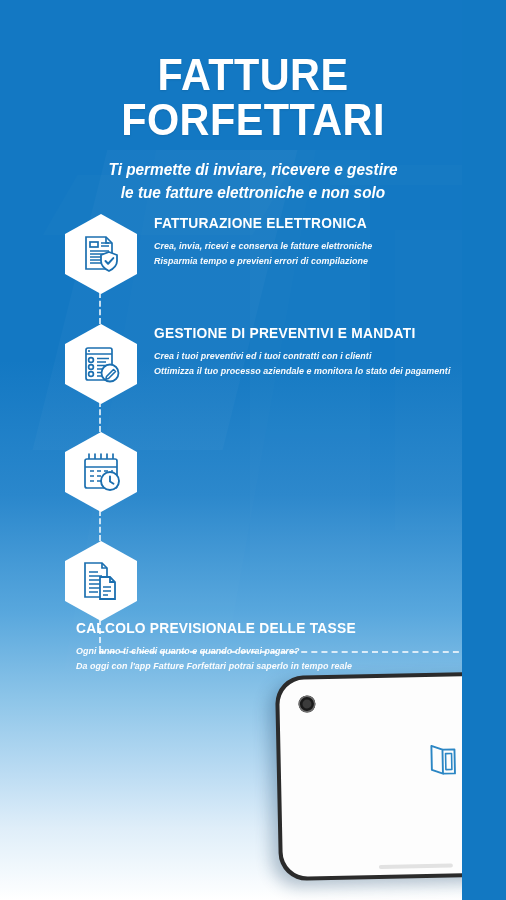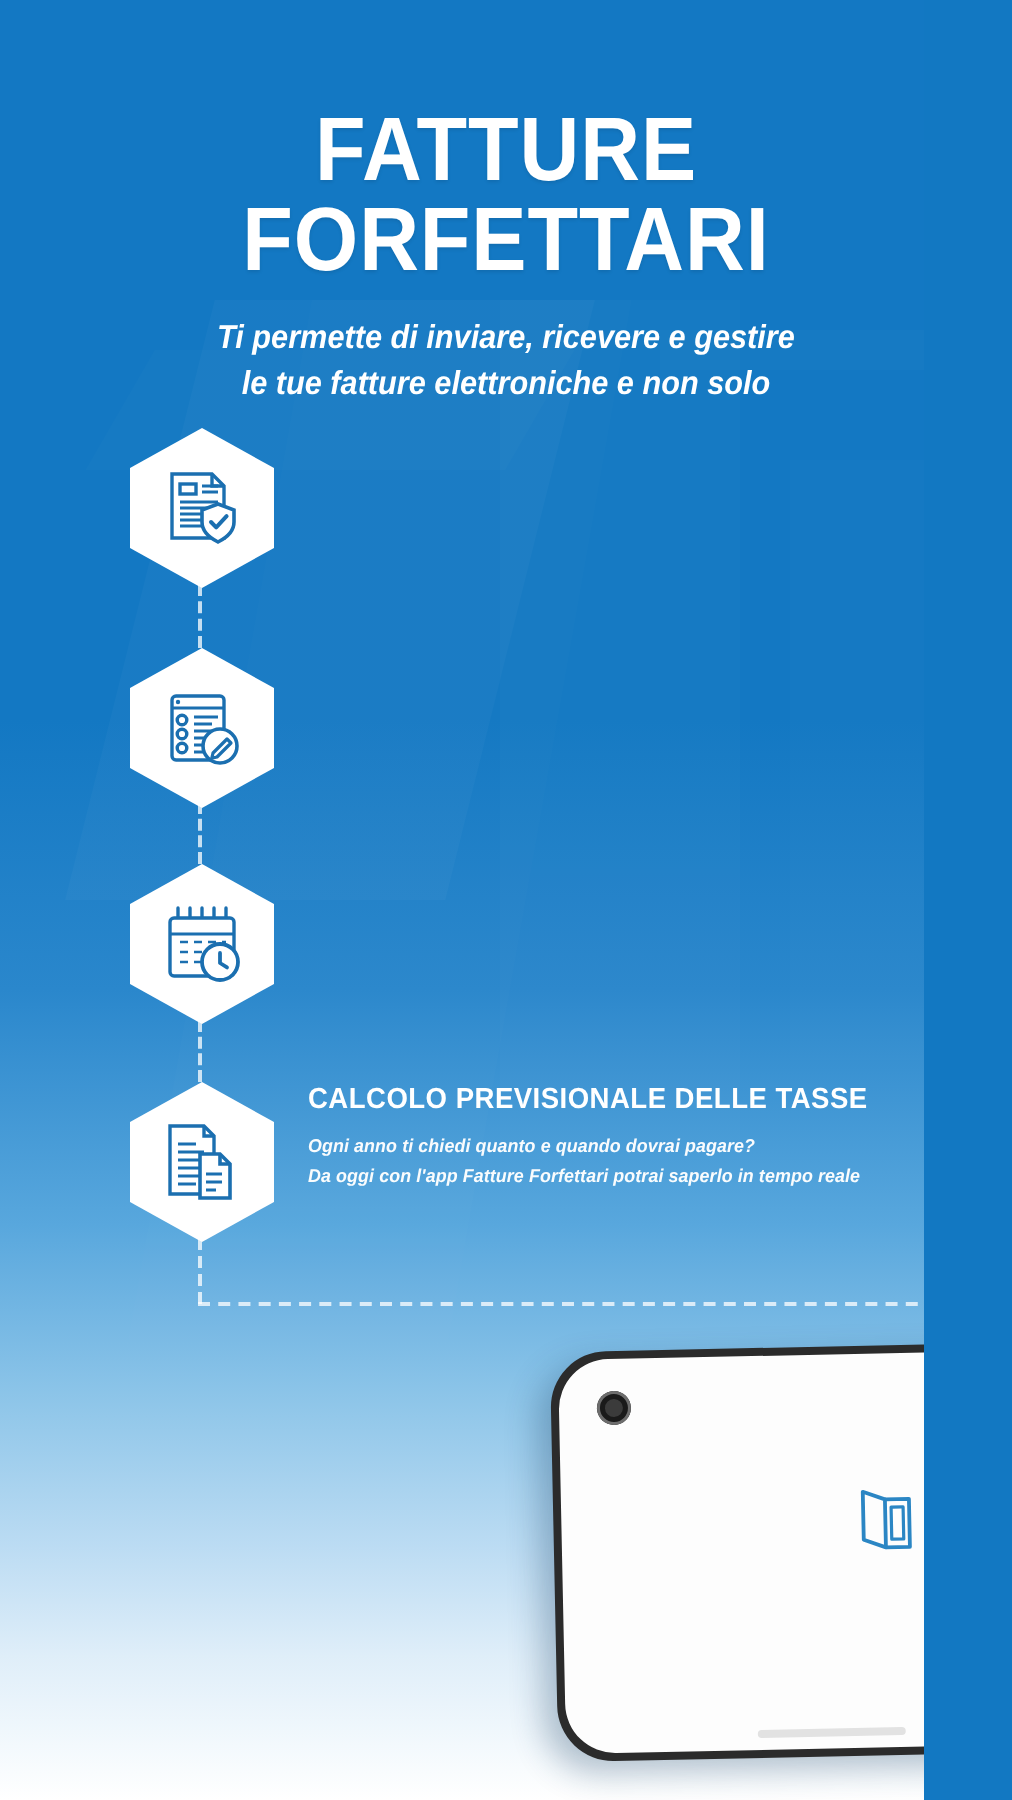--- a/index.html
+++ b/index.html
@@ -52,21 +52,21 @@
   .sub{
     margin:0;padding-top:16px;
     font-size:16.5px;line-height:1.42;color:#ffffff;
     font-style:italic;font-weight:600;
     transform:scaleX(.93);transform-origin:center;
   }
   .sub b{font-weight:bold;}
 
   
   .feat{position:absolute;left:62px;width:430px;display:flex;align-items:flex-start;}
-  .f1{top:212px;} .f2{top:322px;} .f3{top:430px;} .f4{top:539px;}
+  .f1{top:212px;} .f2{top:322px;} .f3{top:430px;} .f4{top:539px;flex-direction:column;}
 
   .hexwrap{position:relative;width:78px;height:84px;flex:0 0 78px;}
   .hex{
     position:absolute;left:3px;top:2px;width:72px;height:80px;
     background:#ffffff;
     clip-path:polygon(50% 0%,100% 25%,100% 75%,50% 100%,0% 75%,0% 25%);
     display:flex;align-items:center;justify-content:center;
     box-shadow:0 1px 3px rgba(0,0,0,.10);
   }
   .hex svg{display:block;}
@@ -172,20 +172,27 @@
               <path d="M22 11 h8 M22 14 h8" stroke-width="1.5"></path>
               <path d="M11 19 h19 M11 22 h19 M11 25 h19 M11 28 h19 M11 31 h19" stroke-width="1.4"></path>
             </g>
             <g>
               <path d="M30 20 l8 3 v6 c0 5-4 8-8 10-4-2-8-5-8-10 v-6 z" fill="#ffffff" stroke="#1b6fb0" stroke-width="1.8"></path>
               <path d="M26.5 29 l2.6 2.7 5.2-5.6" fill="none" stroke="#1b6fb0" stroke-width="2" stroke-linecap="round" stroke-linejoin="round"></path>
             </g>
           </svg>
         </span>
       </div>
+    </div>
+    <div class="ftext">
+      <h2 class="fh">FATTURAZIONE ELETTRONICA</h2>
+      <p class="fl">
+        <span>Crea, invia, ricevi e conserva le fatture elettroniche</span><br>
+        <span>Risparmia tempo e previeni errori di compilazione</span>
+      </p>
     </div>
   </div>
 
   <div class="feat f2">
     <div class="hexwrap">
       <div class="hex">
         <span>
           <svg width="44" height="44" viewBox="0 0 44 44">
             <g fill="none" stroke="#1b6fb0" stroke-width="1.7">
               <rect x="7" y="6" width="26" height="32" rx="2" fill="#fff"></rect>
@@ -199,20 +206,27 @@
               <circle cx="10" cy="9" r="1.1" fill="#1b6fb0" stroke="none"></circle>
             </g>
             <g>
               <circle cx="31" cy="31" r="8.5" fill="#ffffff" stroke="#1b6fb0" stroke-width="1.8"></circle>
               <path d="M27.5 34.5 l7-7 2 2 -7 7 -2.6 .6 z" fill="#ffffff" stroke="#1b6fb0" stroke-width="1.6" stroke-linejoin="round"></path>
             </g>
           </svg>
         </span>
       </div>
     </div>
+    <div class="ftext">
+      <h2 class="fh">GESTIONE DI PREVENTIVI E MANDATI</h2>
+      <p class="fl">
+        <span>Crea i tuoi preventivi ed i tuoi contratti con i clienti</span><br>
+        <span>Ottimizza il tuo processo aziendale e monitora lo stato dei pagamenti</span>
+      </p>
+    </div>
   </div>
 
   <div class="feat f3">
     <div class="hexwrap">
       <div class="hex">
         <span>
           <svg width="44" height="44" viewBox="0 0 44 44">
             <g fill="none" stroke="#1b6fb0" stroke-width="1.7">
               <path d="M10 4 v5 M16 4 v5 M22 4 v5 M28 4 v5 M34 4 v5" stroke-linecap="round"></path>
               <rect x="6" y="9" width="32" height="29" rx="2" fill="#fff"></rect>

